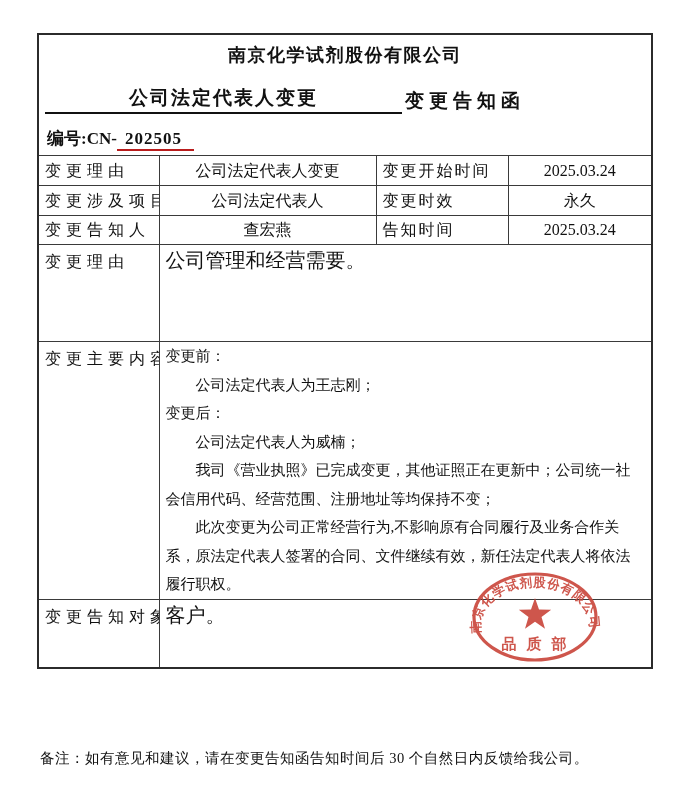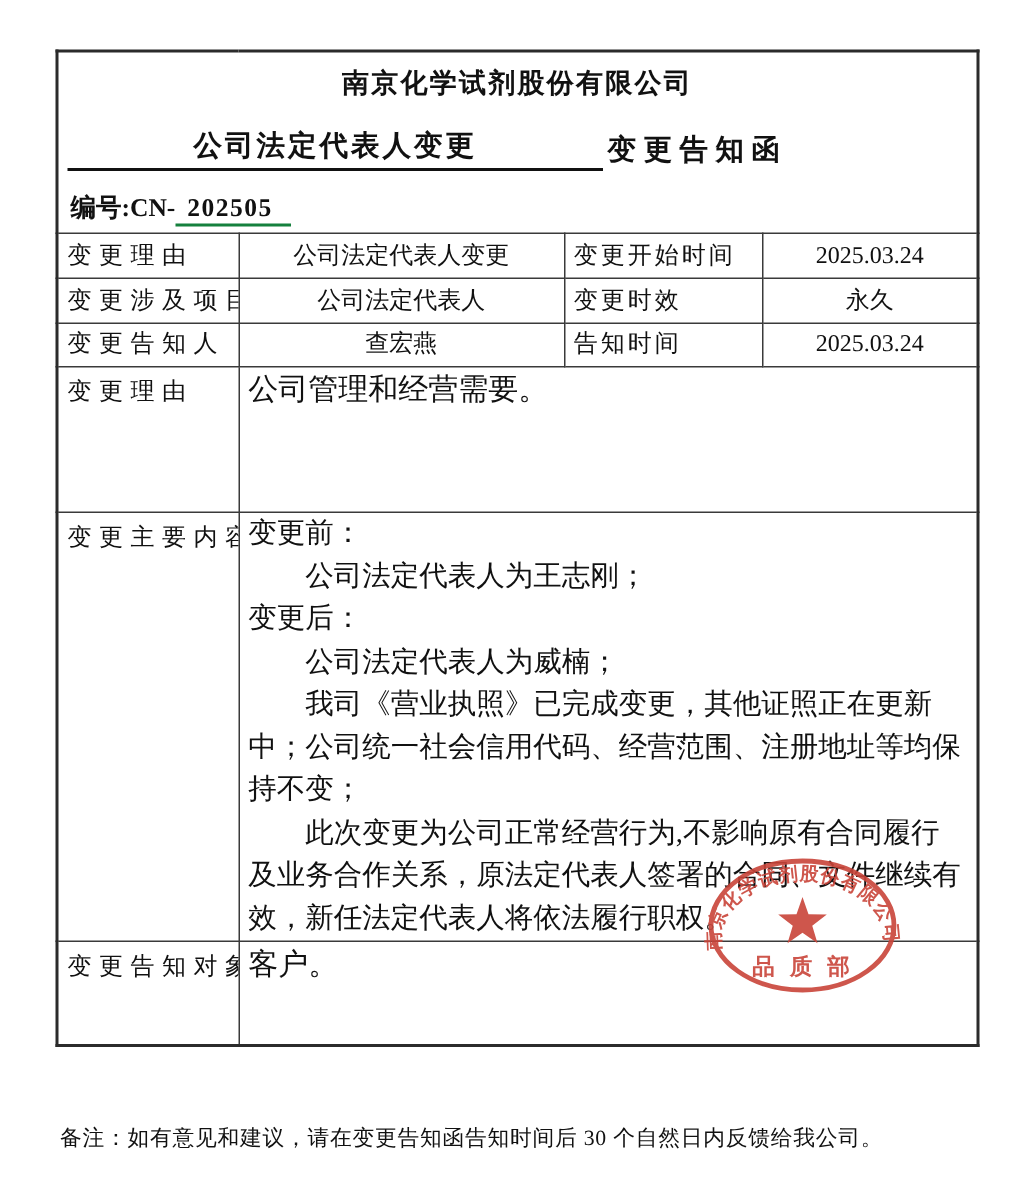--- a/index.html
+++ b/index.html
@@ -30,30 +30,30 @@
     margin-top:18px;display:flex;align-items:flex-end;
     font-weight:bold;font-size:19px;
   }
   .subtitle-underlined{
     width:357px;flex:0 0 auto;text-align:center;
     border-bottom:2px solid #111;padding-bottom:1px;letter-spacing:2px;
   }
   .subtitle-rest{letter-spacing:5px;padding-left:3px;white-space:nowrap;}
   .docno{margin-top:14px;font-weight:bold;font-size:17px;padding-left:2px;}
   .docno .num{
-    border-bottom:2px solid #15803d;padding:0 12px 1px 8px;letter-spacing:1px;
+    border-bottom:2px solid #b91c1c;padding:0 12px 1px 8px;letter-spacing:1px;
   }
   
   td.lbl{letter-spacing:5px;padding-left:7px;white-space:nowrap;}
   td.lbl2{letter-spacing:2px;padding-left:6px;white-space:nowrap;}
   td.val{text-align:center;}
   tr.toprow td{vertical-align:top;}
   tr.toprow td.lbl{padding-top:6px;}
   td.bigval{vertical-align:top;padding:6px 4px 4px 8px;}
-  .mainlines p{margin:0;font-size:19px;line-height:28.5px;}
+  .mainlines p{margin:0;font-size:15px;line-height:28.5px;}
   .mainlines p.indent{text-indent:2em;}
   .reason-text,.target-text{font-size:20px;line-height:1.5;}
   
   .footnote{
     position:absolute;left:40px;top:738px;width:610px;
     font-size:14.5px;letter-spacing:0.5px;margin-top:11px;
   }
   
   .stamp{
     position:absolute;left:468px;top:570px;width:134px;height:94px;

